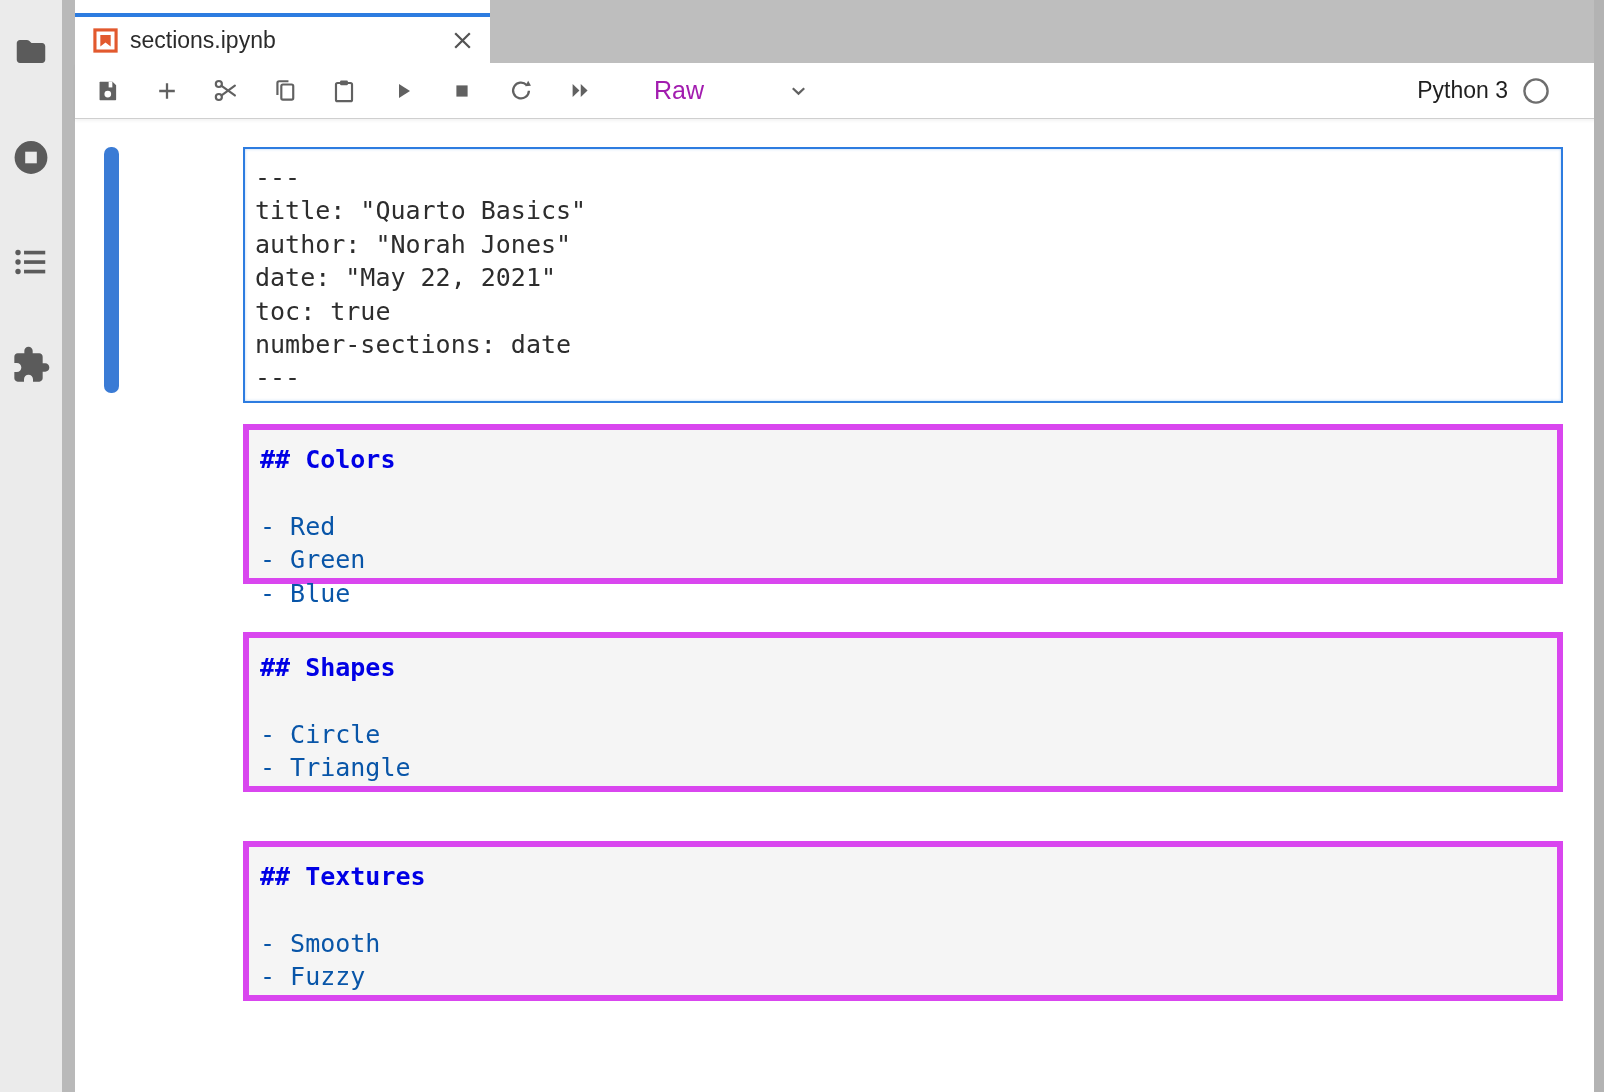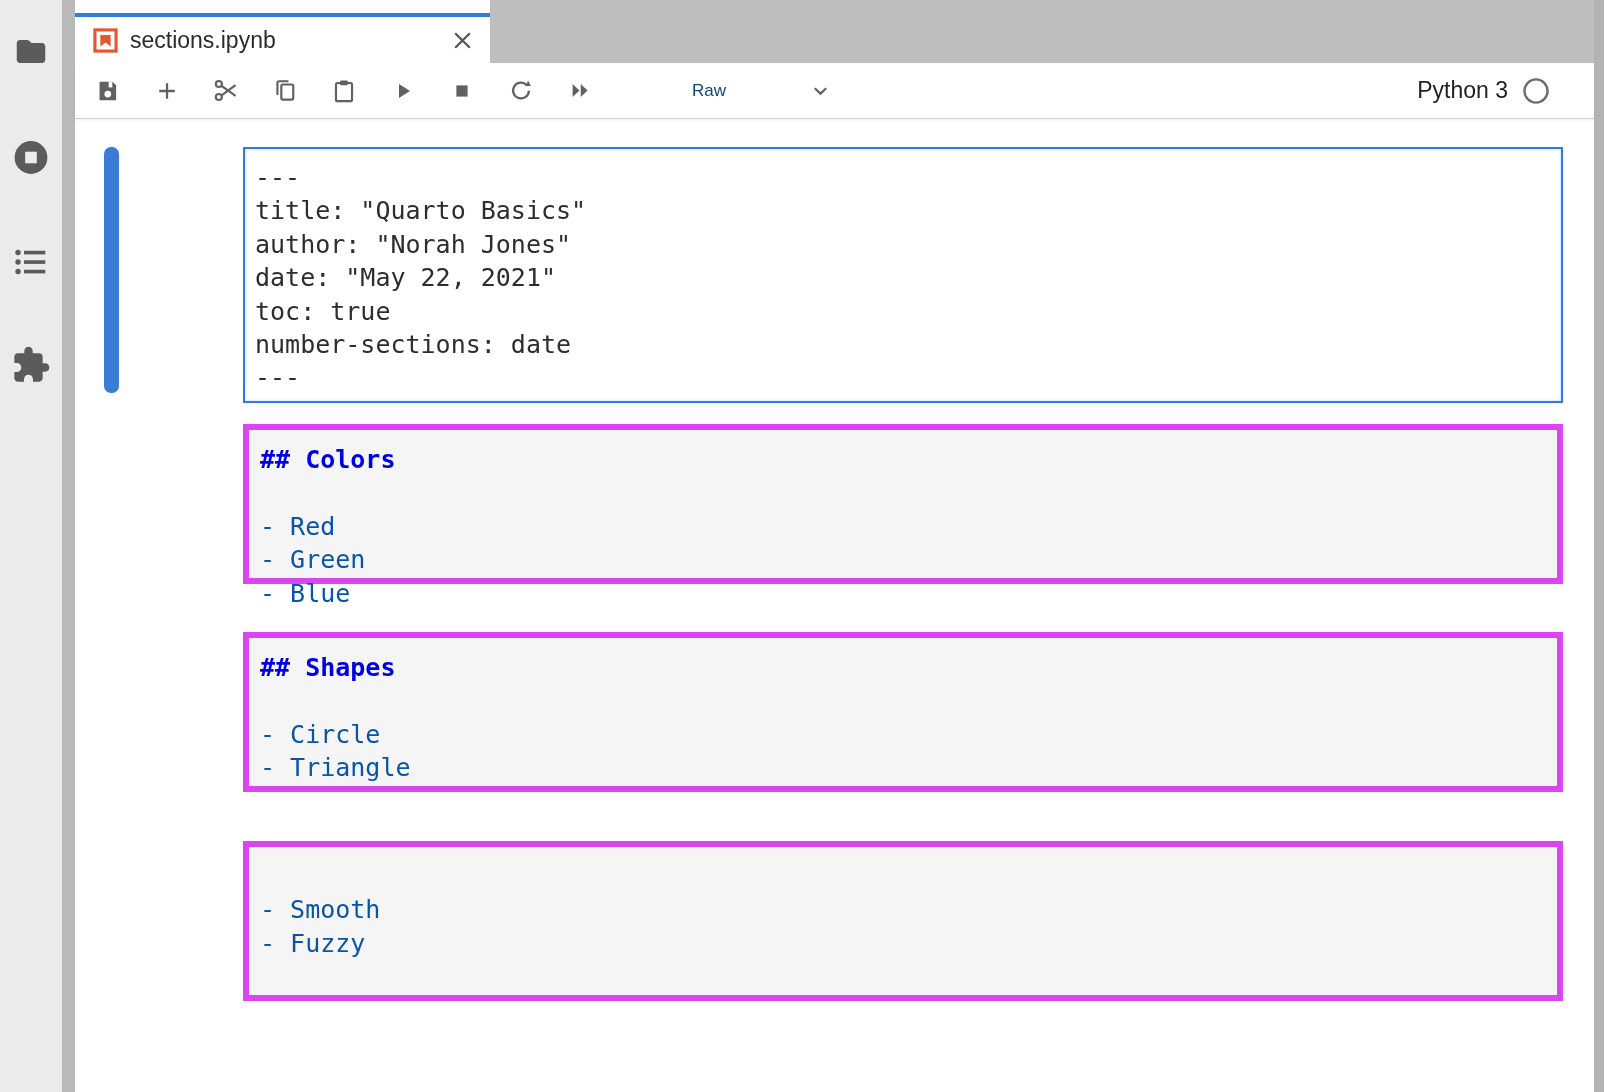--- a/index.html
+++ b/index.html
@@ -36,21 +36,21 @@
   .tab{width:415px;height:63px;background:#fff;position:relative;display:flex;align-items:center;padding:17px 14px 0 17px;cursor:pointer;}
   .tab-topline{position:absolute;top:13px;left:0;width:100%;height:4px;background:var(--accent-blue);}
   .tab-label{font-size:23px;color:#2b2b2b;margin-left:11px;flex:1;white-space:nowrap;}
   .tab .nb-icon{line-height:0;}
   .tab-close{line-height:0;cursor:pointer;}
 
   
   .toolbar{height:56px;background:#fff;flex:none;display:flex;align-items:center;padding:0 54px 0 20px;border-bottom:1px solid #cfcfcf;box-shadow:0 2px 3px rgba(0,0,0,0.05);position:relative;z-index:5;}
   .tbtn{width:26px;height:26px;margin-right:33px;line-height:0;cursor:pointer;flex:none;display:flex;align-items:center;justify-content:center;}
   .celltype{display:flex;align-items:center;cursor:pointer;margin-left:28px;}
-  .celltype-label{font-size:17px;color:#0c4a6e;margin-left:38px;}
+  .celltype-label{font-size:25px;color:#a21caf;}
   .celltype .chev{margin-left:82px;line-height:0;}
   .tb-spacer{flex:1;}
   .kernel{display:flex;align-items:center;}
   .kernel-name{font-size:23px;color:#1f1f1f;cursor:pointer;}
   .kernel-status{margin-left:14px;line-height:0;}
 
   
   .content{flex:1;background:#fff;position:relative;font-family:"DejaVu Sans Mono",monospace;}
   .collapser{position:absolute;left:29px;top:28px;width:15px;height:246px;border-radius:7px;background:var(--collapser-blue);cursor:pointer;}
   .cell{position:absolute;left:168px;width:1320px;font-size:25px;line-height:33.4px;}
@@ -229,20 +229,21 @@
       </div>
 
       <div class="cell cell-md cell-md-1">
         <div class="line md-header">## Shapes</div>
         <div class="line blank"></div>
         <div class="line md-item">- Circle</div>
         <div class="line md-item">- Triangle</div>
       </div>
 
       <div class="cell cell-md cell-md-2">
+        <div class="line md-header">## Textures</div>
         <div class="line blank"></div>
         <div class="line md-item">- Smooth</div>
         <div class="line md-item">- Fuzzy</div>
       </div>
 
     </div>
   </div>
 
   <div class="right-edge"></div>
 </div>

